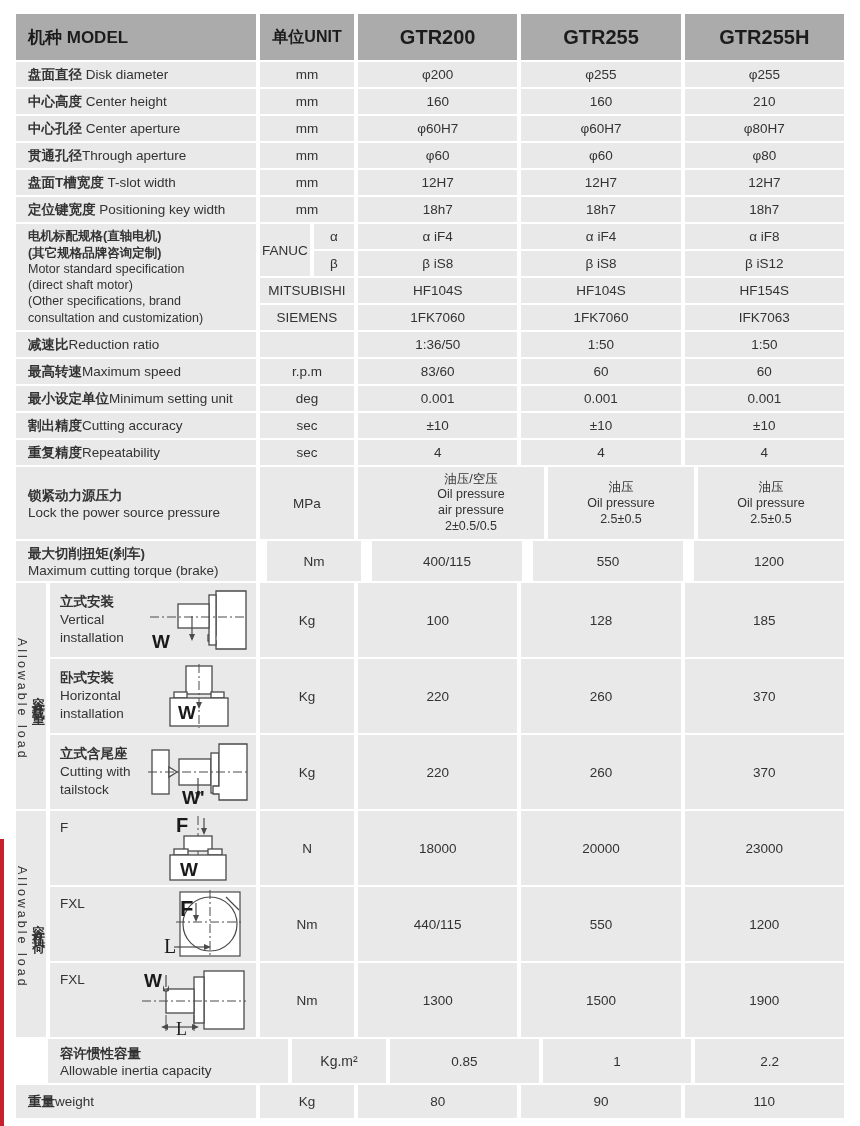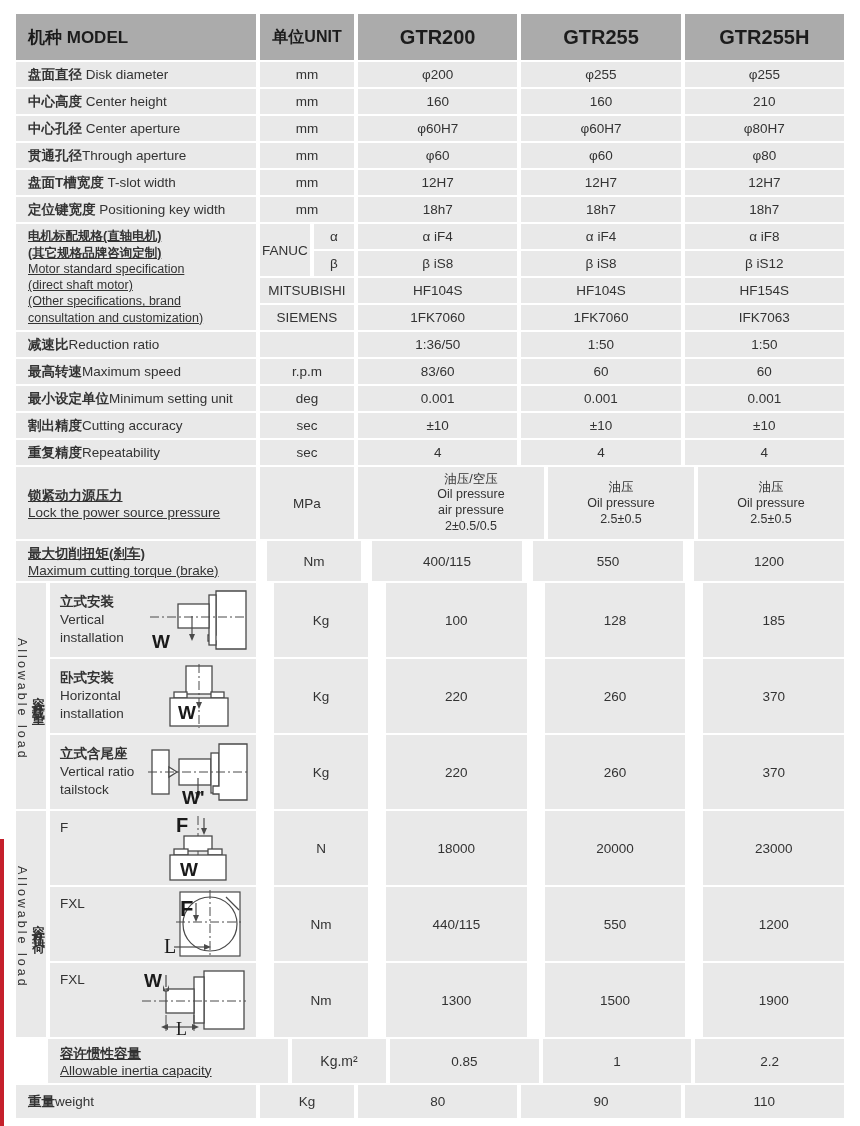--- a/index.html
+++ b/index.html
@@ -10,31 +10,31 @@
   }
   .red-bar{position:absolute;left:0;top:839px;width:4px;height:287px;background:#c5202b;}
   .tbl{position:absolute;left:16px;top:14px;width:828px;}
   .row{display:flex;gap:4px;margin-bottom:2px;}
   .m0{margin-bottom:0;}
   .c{
     background:#e9e9e9;display:flex;align-items:center;justify-content:center;
     font-size:13.5px;text-align:center;white-space:pre-line;box-sizing:border-box;color:#333;
   }
   .lab{width:240px;flex:none;justify-content:flex-start;text-align:left;padding-left:12px;padding-right:6px;}
-  .lab2{flex-direction:column;align-items:flex-start;justify-content:center;text-decoration:underline;}
+  .lab2{flex-direction:column;align-items:flex-start;justify-content:center;}
   .unit{width:94px;flex:none;}
   .val{flex:1 1 0;min-width:0;}
   .cn{font-weight:700;}
   .en{font-weight:400;white-space:pre-wrap;}
   .hdr .c{background:#ababab;color:#1c1c1c;font-weight:700;}
   .hdr .lab{font-size:17px;}
   .hdr .unit{font-size:16px;}
   .hdr .val{font-size:20px;}
   .h46{height:46px;}.h25{height:25px;flex:none;}.h72{height:72px;}.h40{height:40px;gap:11px;}
-  .h74{height:74px;gap:18px;}.h44{height:44px;margin-left:32px;}.h33{height:33px;}
+  .h74{height:74px;}.h44{height:44px;margin-left:32px;}.h33{height:33px;}
   .col{display:flex;flex-direction:column;gap:2px;flex:1 1 0;min-width:0;}
   .vlab{width:30px;flex:none;flex-direction:column;padding:10px 0;
         writing-mode:vertical-rl;text-orientation:mixed;letter-spacing:3px;font-size:12.5px;}
   .vlab .cn{font-size:13px;letter-spacing:5px;}
   .vlab .en{margin-top:6px;}
   .desc{width:206px;flex:none;justify-content:space-between;text-align:left;padding:0 6px 0 10px;}
   .desc .txt{line-height:1.35;}
   .desc-top{align-self:flex-start;padding-top:8px;font-weight:400;}
   .diag{flex:none;}
   .diag svg{display:block;}
@@ -254,21 +254,21 @@
             </svg>
           </div>
         </div>
         <div class="c unit">Kg</div>
         <div class="c val">220</div>
         <div class="c val">260</div>
         <div class="c val">370</div>
       </div>
       <div class="row m0 h74">
         <div class="c desc">
-          <div class="txt"><span class="cn">立式含尾座</span><br><span class="en">Vertical ratio
+          <div class="txt"><span class="cn">立式含尾座</span><br><span class="en">Cutting with
 tailstock</span></div>
           <div class="diag">
             <svg width="104" height="68" viewBox="0 0 104 68">
               <g fill="#ffffff" stroke="#4a4a4a" stroke-width="1.3">
                 <rect x="6" y="12" width="17" height="44"></rect>
                 <path d="M23 29 l8 5 l-8 5 z"></path>
                 <rect x="33" y="21" width="32" height="26"></rect>
                 <rect x="65" y="15" width="8" height="40"></rect>
                 <path d="M73 6 h28 v56 h-28 v-6 h-6 v-8 h6 z"></path>
               </g>

